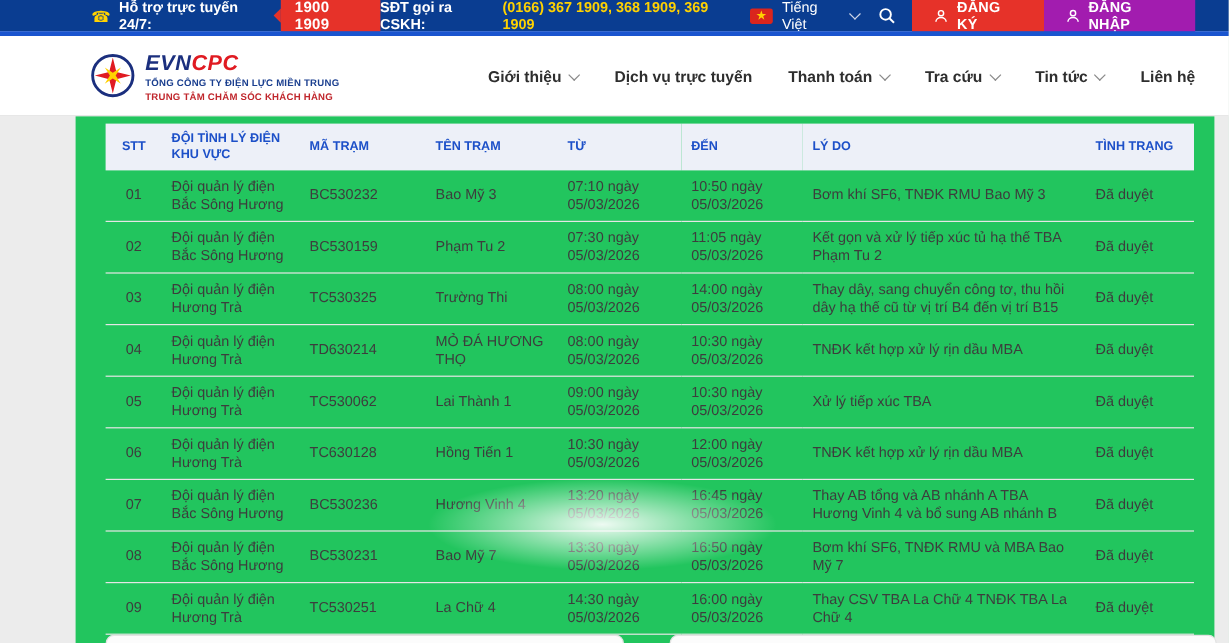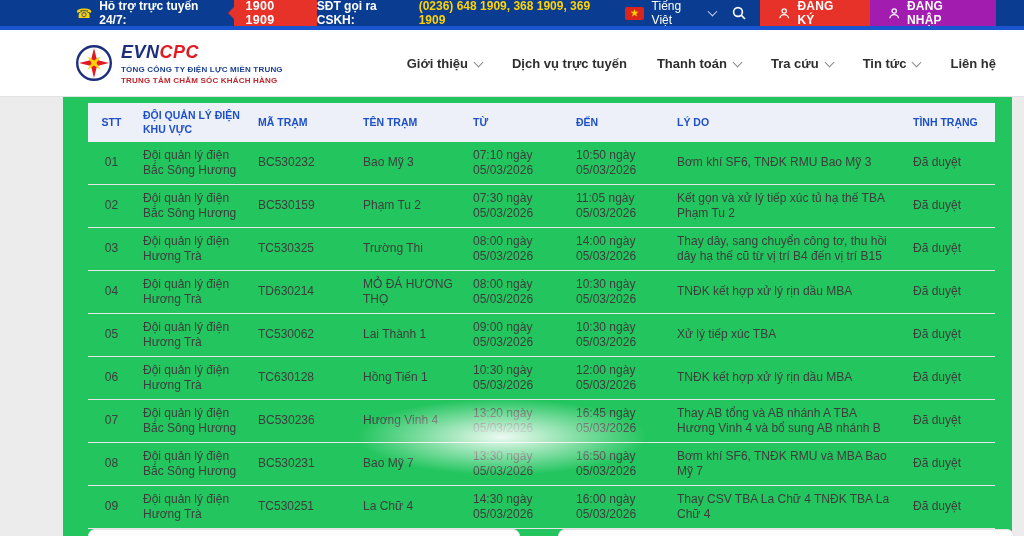--- a/index.html
+++ b/index.html
@@ -63,21 +63,21 @@
 
 <div id="page">
 
   <div class="topbar">
     <span class="phone-glyph">☎</span>
     <span>Hỗ trợ trực tuyến 24/7:</span>
     <span class="hotline-badge">1900 1909</span>
 
     <span class="cskh-group">
       <span>SĐT gọi ra CSKH:</span>
-      <span class="cskh-num">(0236) 648 1909, 368 1909, 369 1909</span>
+      <span class="cskh-num">(0166) 367 1909, 368 1909, 369 1909</span>
     </span>
 
     <span class="flag">
         <span>★</span>
       </span>
     <span class="lang">
       <span>Tiếng Việt</span>
       <span class="chev"></span>
     </span>
 
@@ -154,21 +154,21 @@
           <col class="w-code">
           <col class="w-name">
         <col class="w-from">
           <col class="w-to">
           <col class="w-reason">
           <col class="w-status">
       </colgroup>
       <thead>
           <tr id="thead-row">
             <th class="c-stt">STT</th>
-            <th class="c-team">ĐỘI QUẢN LÝ ĐIỆN KHU VỰC</th>
+            <th class="c-team">ĐỘI TÌNH LÝ ĐIỆN KHU VỰC</th>
             <th class="c-station-code">MÃ TRẠM</th>
             <th class="c-station-name">TÊN TRẠM</th>
             <th class="c-from">TỪ</th>
             <th class="c-to">ĐẾN</th>
             <th class="c-reason">LÝ DO</th>
             <th class="c-status">TÌNH TRẠNG</th>
           </tr>
         </thead>
       <tbody id="tbody">
           <tr>

